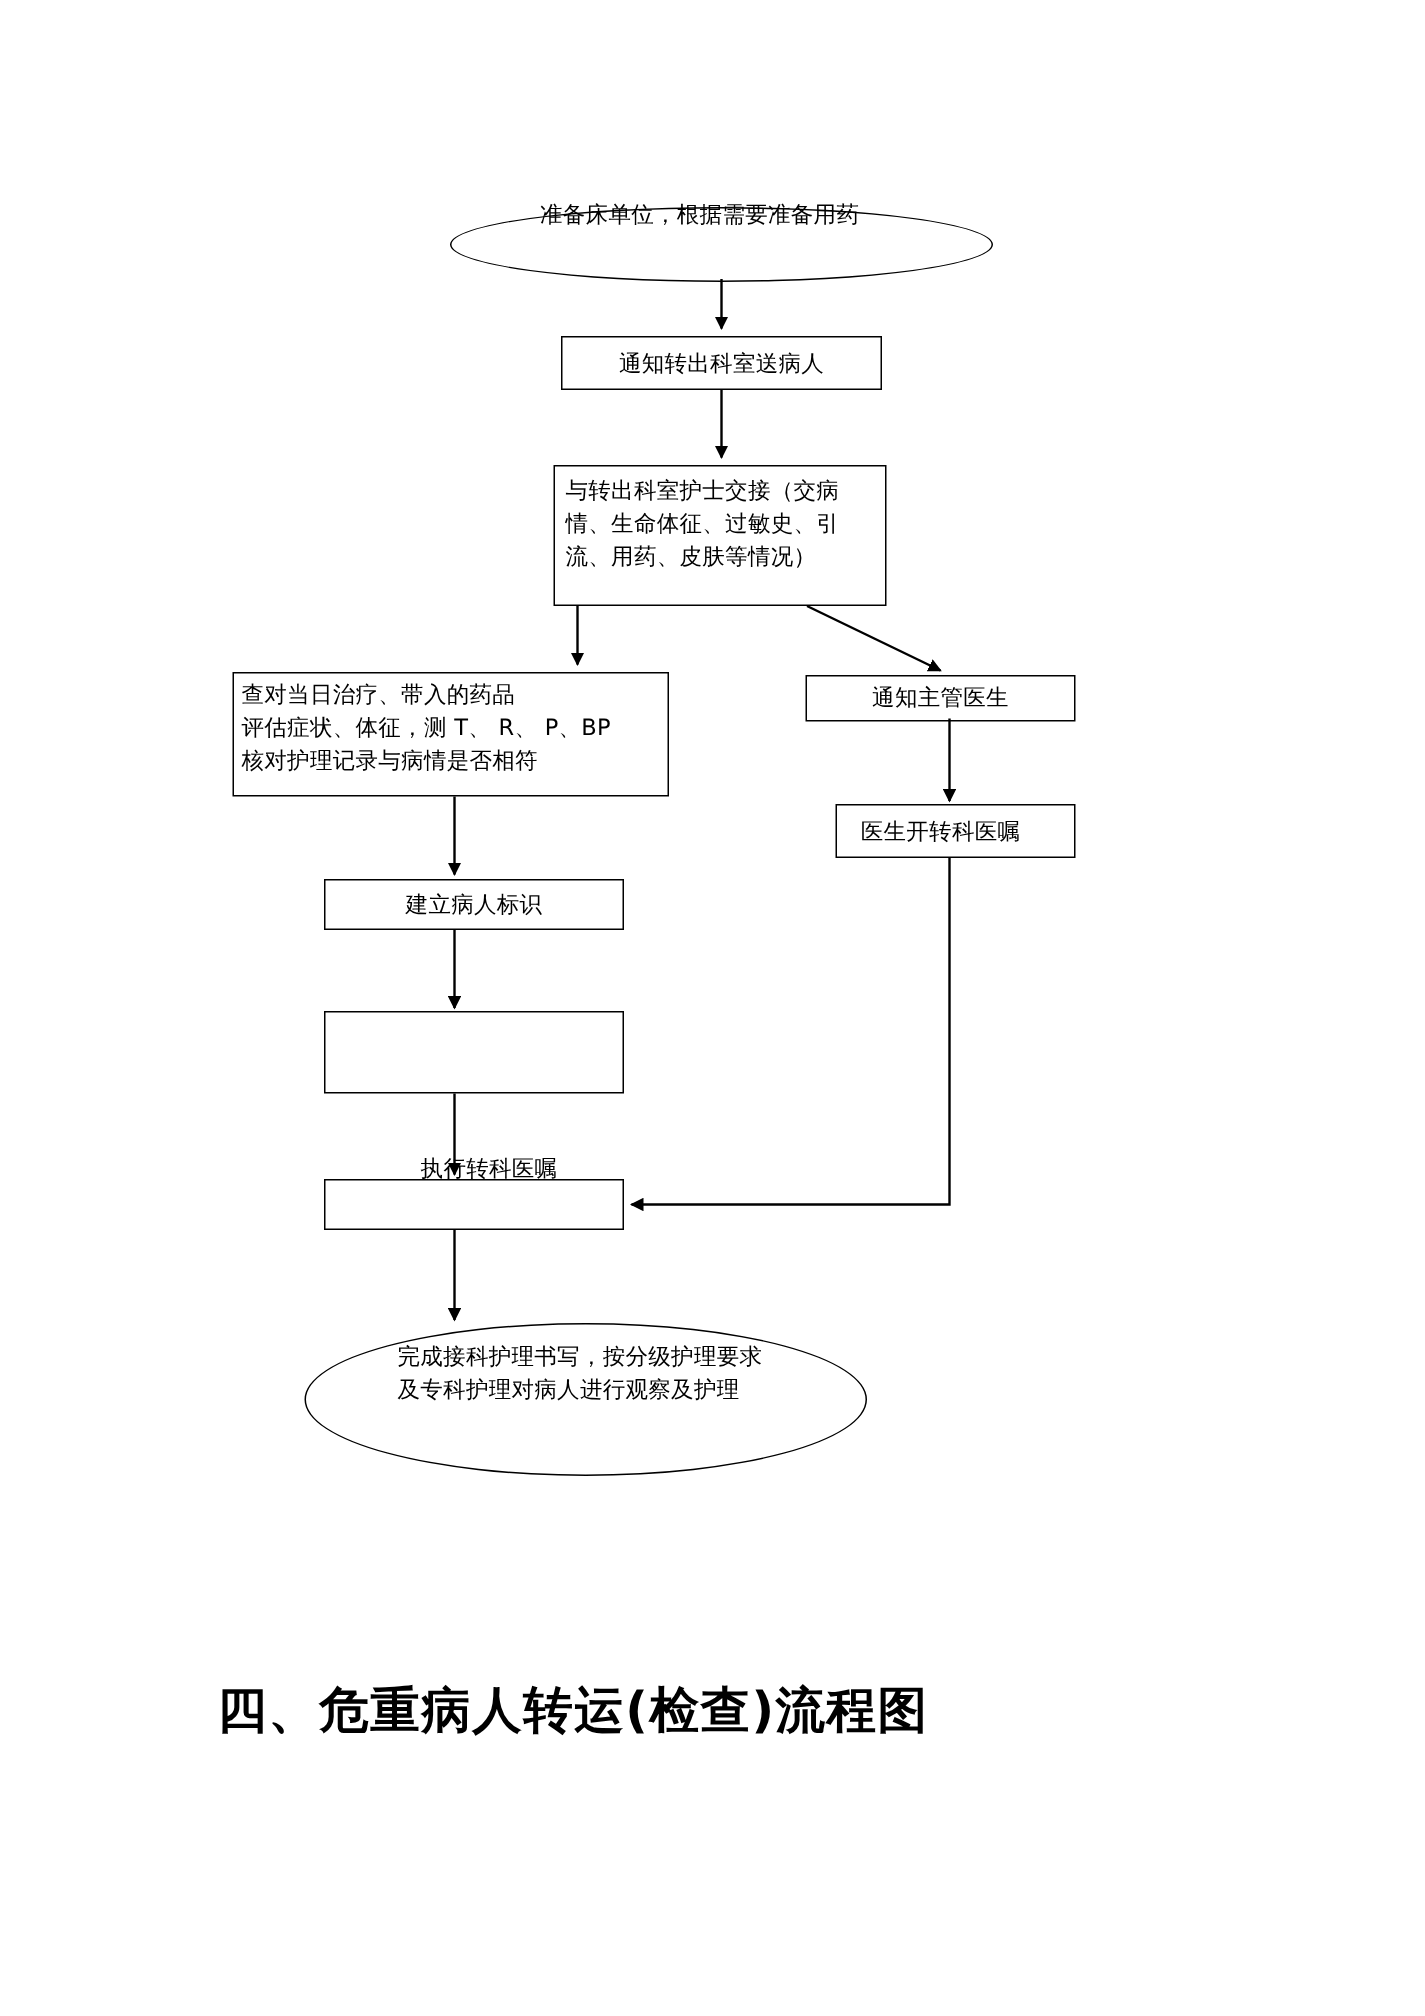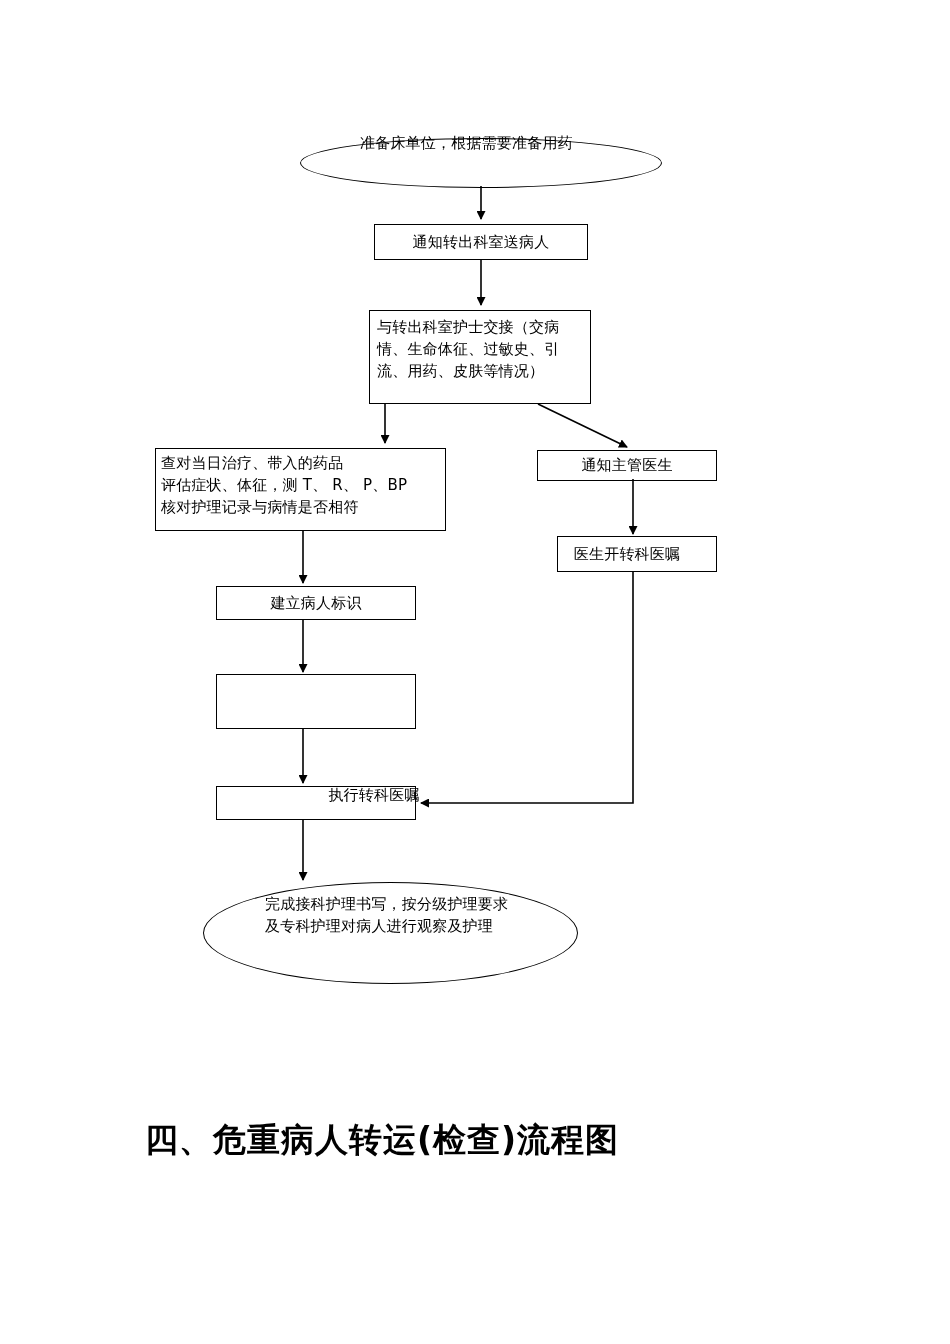--- a/index.html
+++ b/index.html
@@ -121,20 +121,20 @@
 
   <div class="node box" style="left:557px; top:536px; width:160px; height:36px;"></div>
   <div class="node-text t-center" style="left:557px; top:543px; width:140px;">医生开转科医嘱</div>
 
   <div class="node box" style="left:216px; top:586px; width:200px; height:34px;"></div>
   <div class="node-text t-center" style="left:216px; top:592px; width:200px;">建立病人标识</div>
 
   <div class="node box" style="left:216px; top:674px; width:200px; height:55px;"></div>
 
   <div class="node box" style="left:216px; top:786px; width:200px; height:34px;"></div>
-  <div class="node-text t-center" style="left:216px; top:784px; width:220px;margin-left:48px;">执行转科医嘱</div>
+  <div class="node-text t-center" style="left:216px; top:768px; width:220px;">执行转科医嘱</div>
 
   <div class="node ellipse" style="left:203px; top:882px; width:375px; height:102px;"></div>
   <div class="node-text t-left" style="left:265px; top:893px; width:250px;">完成接科护理书写，按分级护理要求及专科护理对病人进行观察及护理</div>
 
   <div id="chart-title">四、危重病人转运(检查)流程图</div>
 
 </div>
 
 </body></html>

